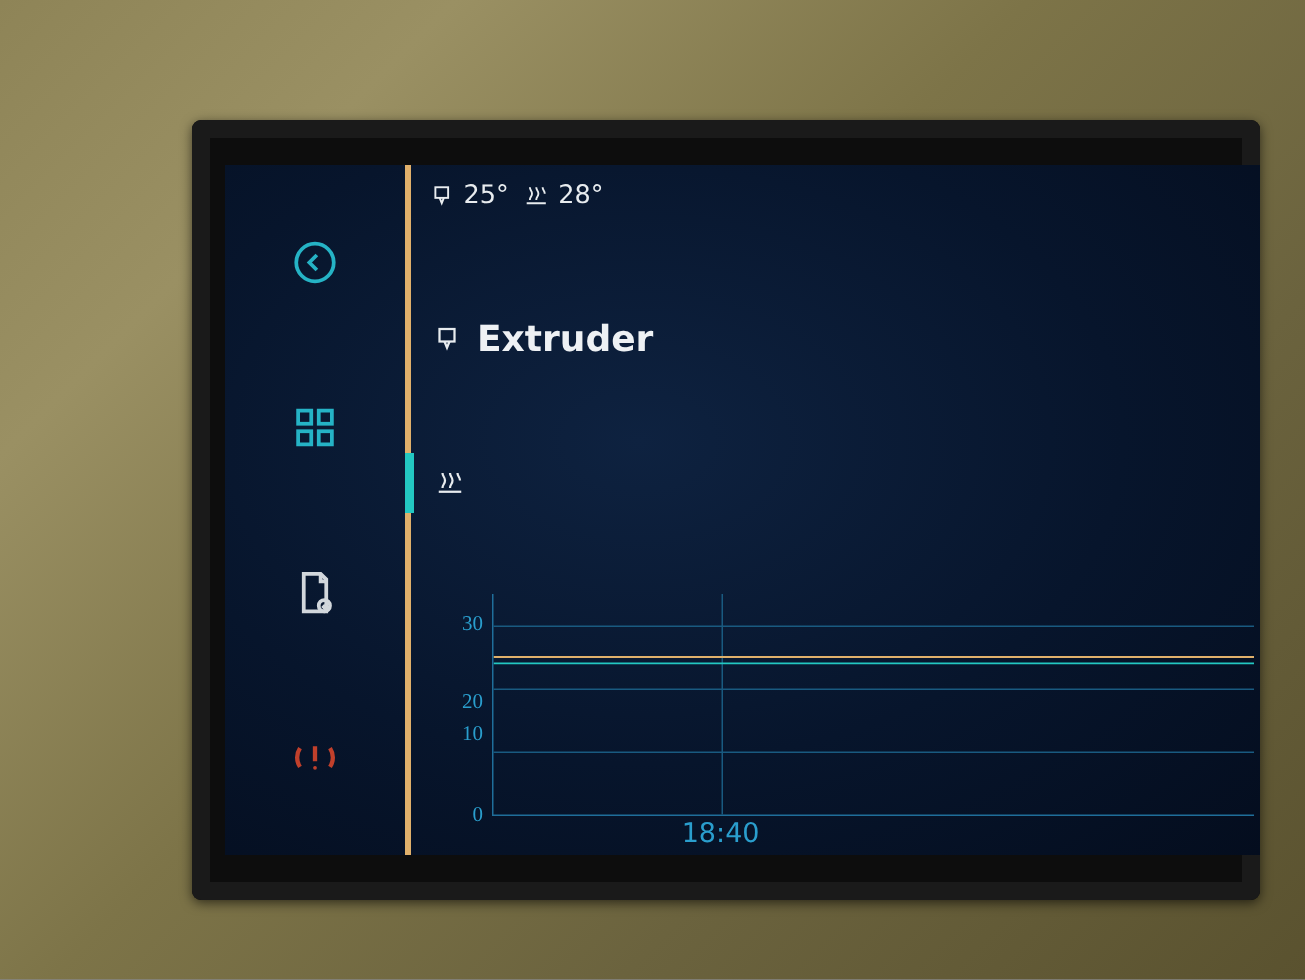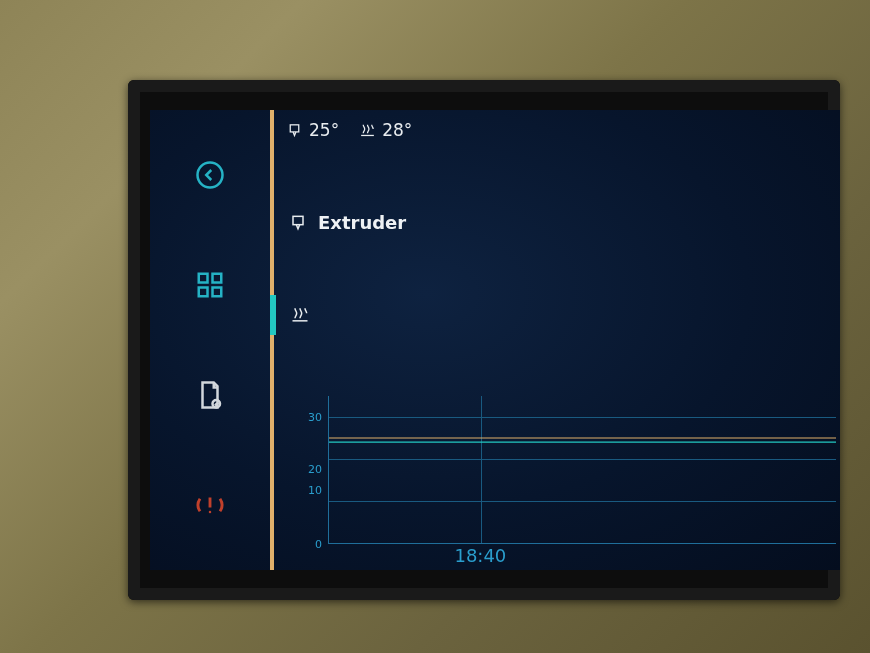--- a/index.html
+++ b/index.html
@@ -64,36 +64,36 @@
   .main {
     flex: 1;
     position: relative;
     border-left: 4px solid #e0b06b;
     display: flex;
     flex-direction: column;
     padding: 6px 0 0 0;
   }
   .topbar {
     display: flex;
-    gap: 20px;
+    gap: 10px;
     align-items: center;
     padding-left: 12px;
     color: #e8ecef;
     font-size: 17px;
     height: 28px;
   }
   .topbar .mini { display:flex; align-items:center; gap:6px;}
   .mini svg { width:17px; height:17px; stroke:#e8ecef; fill:none; stroke-width:1.8; }
 
   .heater-row {
     display:flex;
     align-items:center;
     gap:10px;
     color:#eef1f4;
-    font-size:18px;
+    font-size:24px;
     padding: 10px 0 10px 14px;
     font-weight:600;
   }
   .sep-orange { height:58px; }
   .sep-cyan   {
     border-left:6px solid #23c8c2;
     margin-left:-4px;
     padding-left:14px;
   }
   .heater-row svg { width:20px; height:20px; stroke:#e8ecef; fill:none; stroke-width:1.8; }
@@ -112,23 +112,24 @@
     border-top:none;
     border-right:none;
   }
   .gridline { position:absolute; left:0; right:0; border-top:1px solid #195a80; }
   .vgrid    { position:absolute; top:0; bottom:0; border-left:1px solid #195a80; }
   .ytick {
     position:absolute;
     left:0;
     width:30px;
     text-align:right;
-    font-size:11px;
+    font-size:14px;
     color:#2a9ecd;
     transform:translateY(-50%);
+    font-family:Liberation Serif, serif;
   }
   .xtick {
     position:absolute;
     bottom:2px;
     font-size:18px;
     color:#2a9ecd;
     transform:translateX(-50%);
   }
 </style>
 </head>

